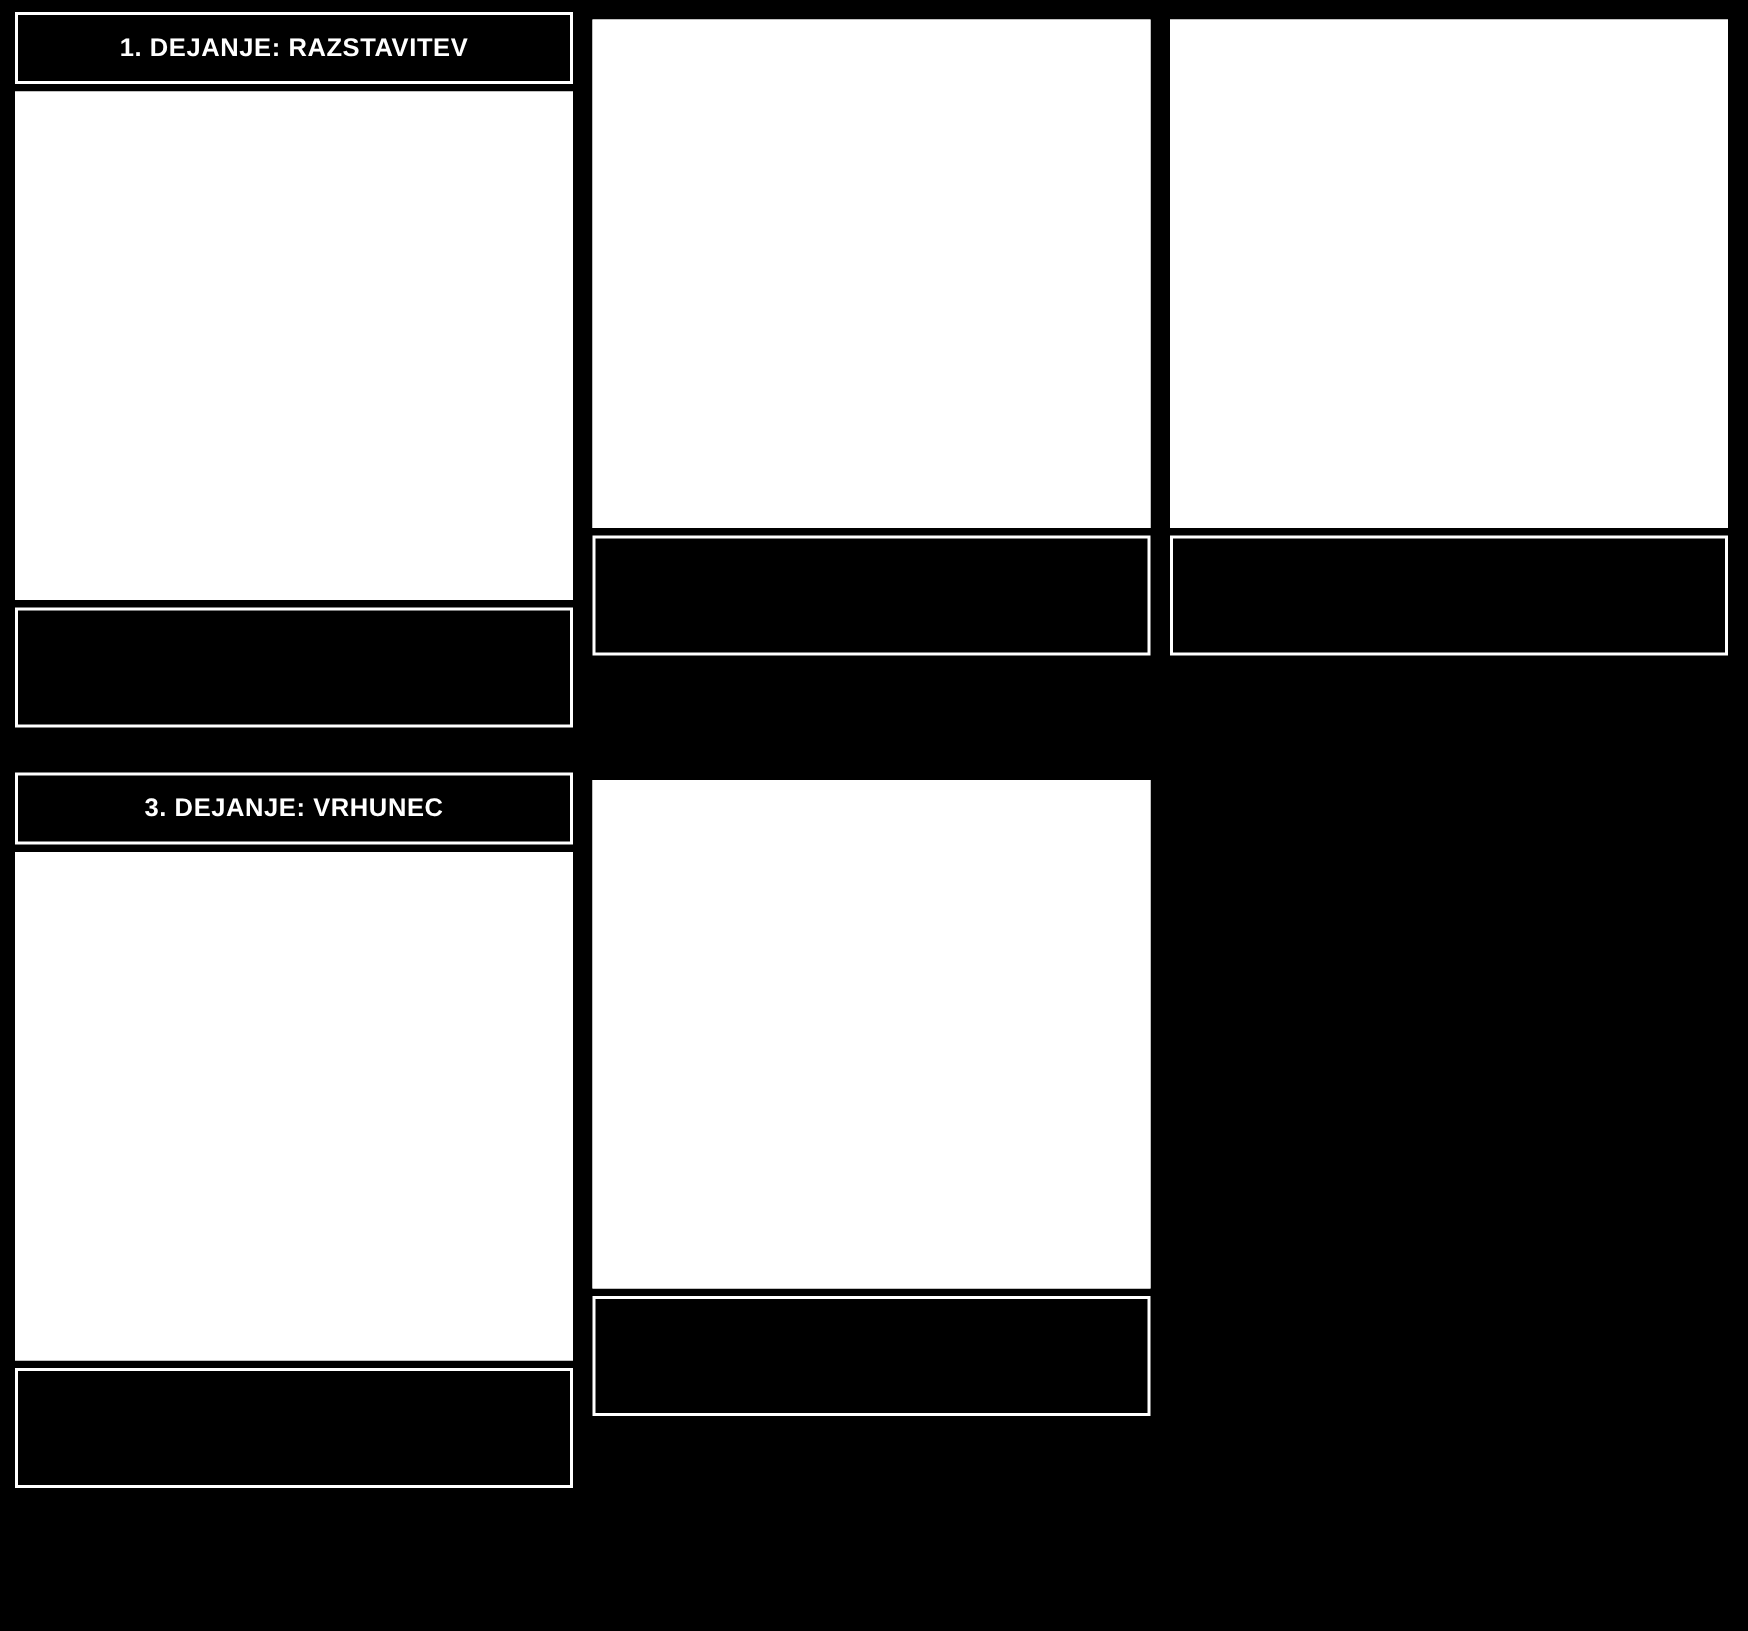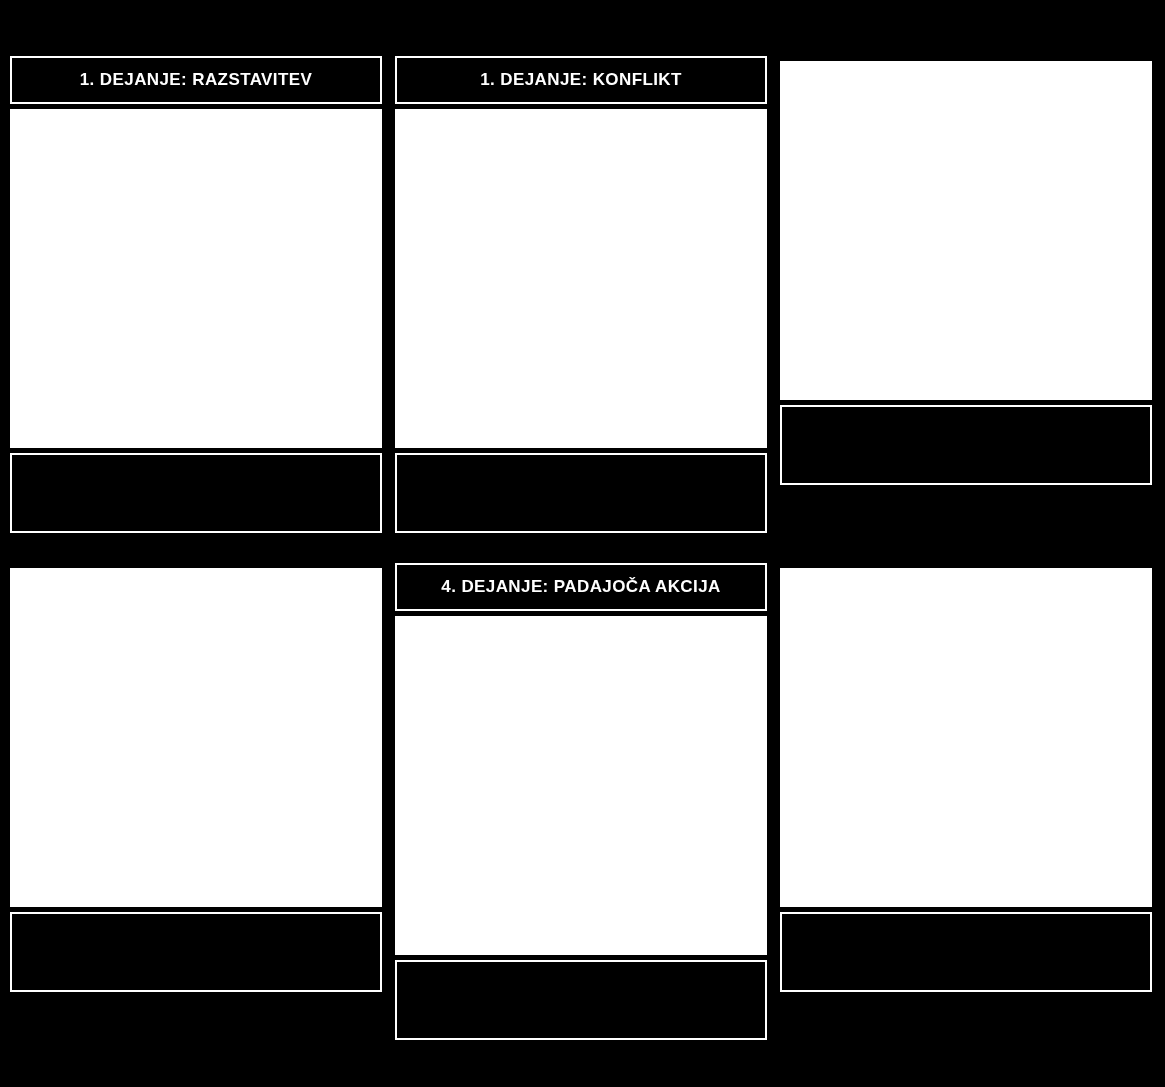--- a/index.html
+++ b/index.html
@@ -17,21 +17,20 @@
   }
 
   .board {
     width: 1165px;
     height: 1087px;
     background: #000000;
     box-sizing: border-box;
     padding: 8px 10px 0 10px;
     display: flex;
     flex-direction: column;
-    justify-content: center;
   }
 
   .row {
     display: flex;
     flex-direction: row;
     justify-content: flex-start;
     gap: 13px;
   }
 
   .row-gap {
@@ -91,46 +90,41 @@
 
   <div class="row">
 
     <div class="cell">
       <div class="cell-title">1. DEJANJE: RAZSTAVITEV</div>
       <div class="cell-canvas"></div>
       <div class="cell-caption"></div>
     </div>
 
     <div class="cell">
-      <div class="cell-title">1. DEJANJE: KONFLIKT</div>
       <div class="cell-canvas"></div>
       <div class="cell-caption"></div>
     </div>
 
     <div class="cell">
       <div class="cell-canvas"></div>
       <div class="cell-caption"></div>
     </div>
 
   </div>
 
   <div class="row-gap"></div>
 
   <div class="row">
 
     <div class="cell">
+      <div class="cell-title">3. DEJANJE: VRHUNEC</div>
       <div class="cell-canvas"></div>
       <div class="cell-caption"></div>
     </div>
 
-    <div class="cell">
-      <div class="cell-title">4. DEJANJE: PADAJOČA AKCIJA</div>
-      <div class="cell-canvas"></div>
-      <div class="cell-caption"></div>
-    </div>
 
     <div class="cell">
       <div class="cell-canvas"></div>
       <div class="cell-caption"></div>
     </div>
 
   </div>
 
 </div>
 

